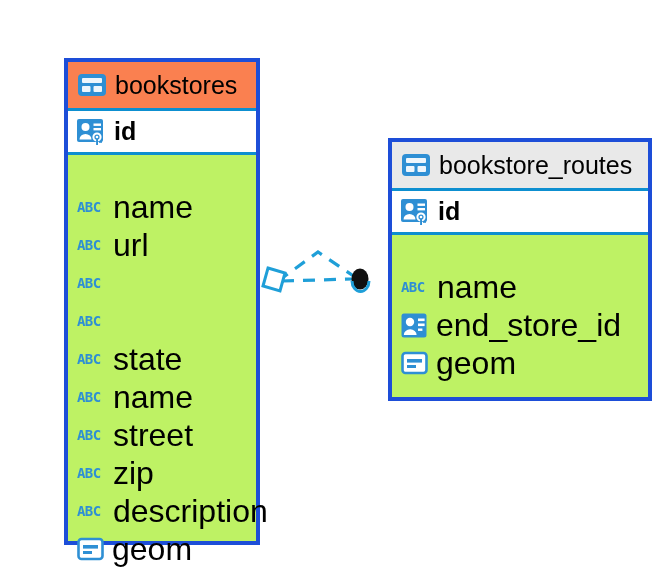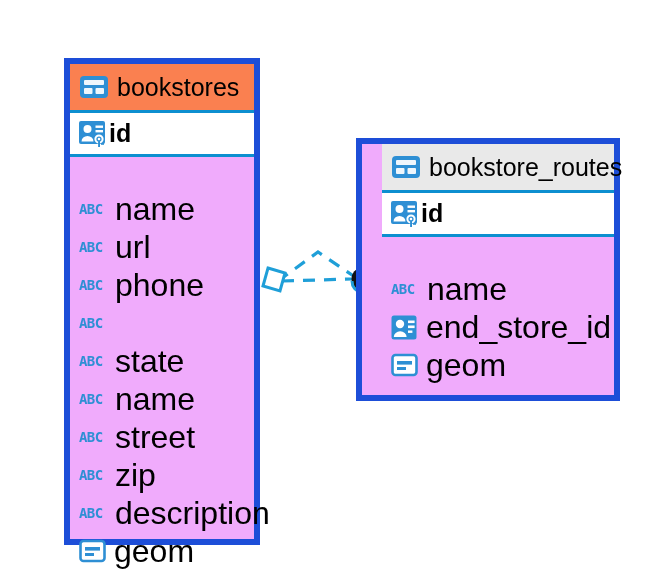--- a/index.html
+++ b/index.html
@@ -19,22 +19,22 @@
     position: absolute;
     left: 0; top: 0;
     width: 654px;
     height: 570px;
   }
 
   
   .entity {
     position: absolute;
     box-sizing: border-box;
-    border: 6px solid #1d4ed8;
-    background: #f0abfc;
+    border: 4px solid #1d4ed8;
+    background: #bef264;
     z-index: 3;
   }
 
   .entity-header {
     box-sizing: border-box;
     display: flex;
     align-items: center;
     gap: 8px;
     padding: 4px 8px 4px 9px;
     height: 46px;
@@ -46,20 +46,21 @@
     font-size: 25px;
     color: #000000;
     line-height: 1;
     white-space: nowrap;
   }
 
   .pk-row {
     box-sizing: border-box;
     display: flex;
     align-items: center;
+    gap: 7px;
     padding: 4px 8px 4px 9px;
     height: 47px;
     border-top: 3px solid #0d8fd0;
     border-bottom: 3px solid #0d8fd0;
     background: #ffffff;
   }
   .pk-label {
     font-size: 25px;
     font-weight: bold;
     color: #000000;
@@ -180,21 +181,20 @@
         </span>
         <span class="field-label">url</span>
       </div>
 
       <div class="field-row">
         <span class="icon icon-abc">
           <svg viewBox="0 0 28 18" width="28" height="18" xmlns="http://www.w3.org/2000/svg">
             <text x="0" y="14" font-family="'DejaVu Sans Mono', monospace" font-size="14" font-weight="bold" fill="#2e8fd4" letter-spacing="-0.6">ABC</text>
           </svg>
         </span>
-        <span class="field-label">phone</span>
       </div>
 
       <div class="field-row">
         <span class="icon icon-abc">
           <svg viewBox="0 0 28 18" width="28" height="18" xmlns="http://www.w3.org/2000/svg">
             <text x="0" y="14" font-family="'DejaVu Sans Mono', monospace" font-size="14" font-weight="bold" fill="#2e8fd4" letter-spacing="-0.6">ABC</text>
           </svg>
         </span>
       </div>
 
@@ -250,21 +250,21 @@
             <rect x="6" y="8" width="15" height="3.6" fill="#2e8fd4"></rect>
             <rect x="6" y="14" width="9" height="3" fill="#2e8fd4"></rect>
           </svg>
         </span>
         <span class="field-label">geom</span>
       </div>
 
     </div>
   </div>
 
-  <div class="entity" style="left:356px; top:138px; width:264px; height:263px;padding-left:20px;">
+  <div class="entity" style="left:388px; top:138px; width:264px; height:263px;">
 
     <div class="entity-header gray">
       <span class="icon icon-table">
         <svg viewBox="0 0 30 24" width="30" height="24" xmlns="http://www.w3.org/2000/svg">
           <rect x="1" y="1" width="28" height="22" rx="4" ry="4" fill="#2e8fd4"></rect>
           <rect x="5" y="5" width="20" height="5" rx="1" fill="#ffffff" opacity="0.92"></rect>
           <rect x="5" y="13" width="8.5" height="6" rx="1" fill="#ffffff" opacity="0.92"></rect>
           <rect x="16.5" y="13" width="8.5" height="6" rx="1" fill="#ffffff" opacity="0.92"></rect>
         </svg>
       </span>

